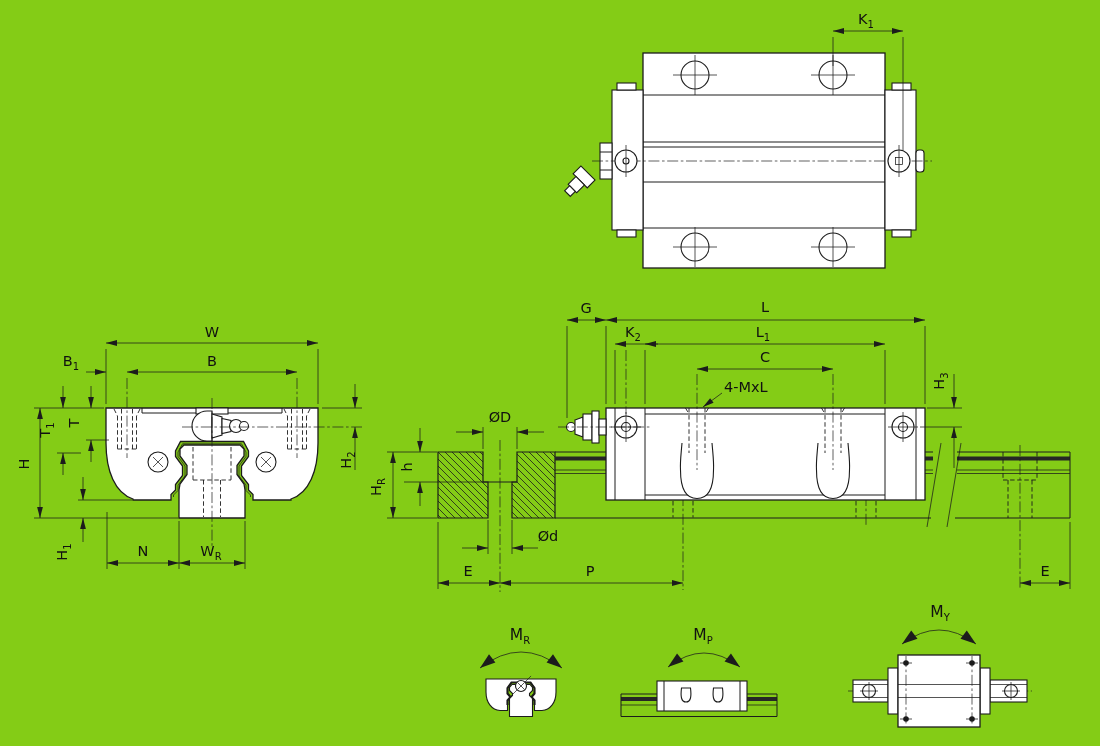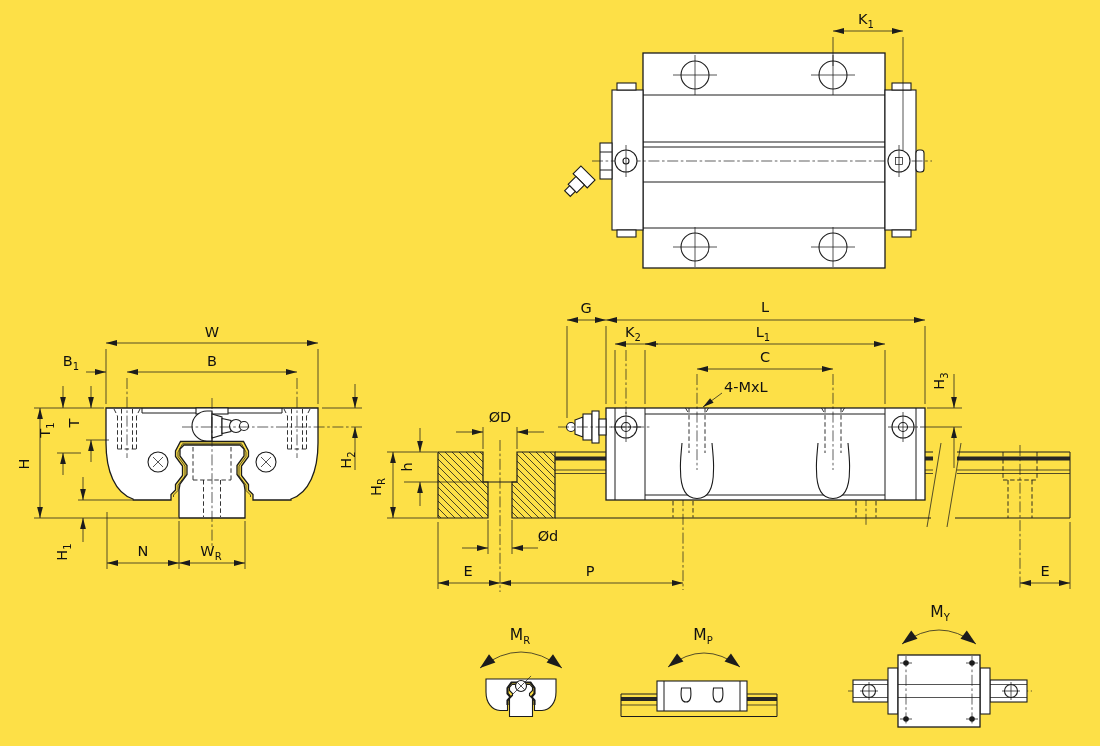--- a/index.html
+++ b/index.html
@@ -1,16 +1,16 @@
 <!DOCTYPE html>
 <html><head>
 <meta charset="utf-8">
 <style>
   html,body{margin:0;padding:0;background:#fff;}
-  #stage{width:1100px;height:746px;background:#fde047;position:relative;font-family:"DejaVu Sans",sans-serif;}
+  #stage{width:1100px;height:746px;background:#84cc16;position:relative;font-family:"DejaVu Sans",sans-serif;}
   svg{display:block;}
   .ol2{stroke:#1c1c1c;stroke-width:1;fill:none;}
   .of{fill:#fff;stroke:#1c1c1c;stroke-width:1.3;stroke-linejoin:miter;}
   .of2{fill:#fff;stroke:#1c1c1c;stroke-width:1.1;}
   .thin{stroke:#1c1c1c;stroke-width:.75;fill:none;}
   .hid{stroke:#1c1c1c;stroke-width:.9;fill:none;stroke-dasharray:4.5 2.6;}
   .cl{stroke:#1c1c1c;stroke-width:.7;fill:none;stroke-dasharray:11 2.6 2.6 2.6;}
   .seal{stroke:#1c1c1c;stroke-width:2.1;fill:none;}
   .band{fill:#262626;stroke:none;}
   .lbl{font-family:"DejaVu Sans",sans-serif;font-size:14.5px;fill:#111;}

